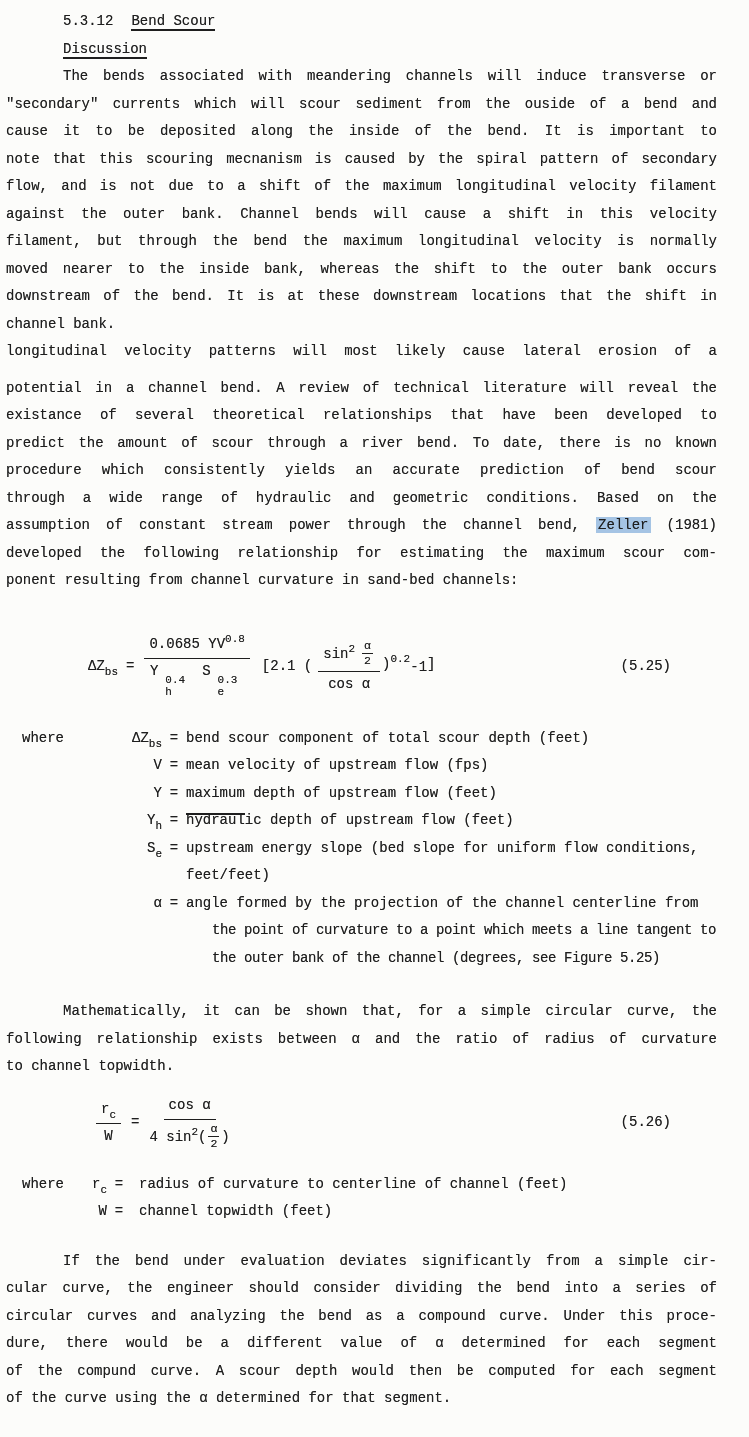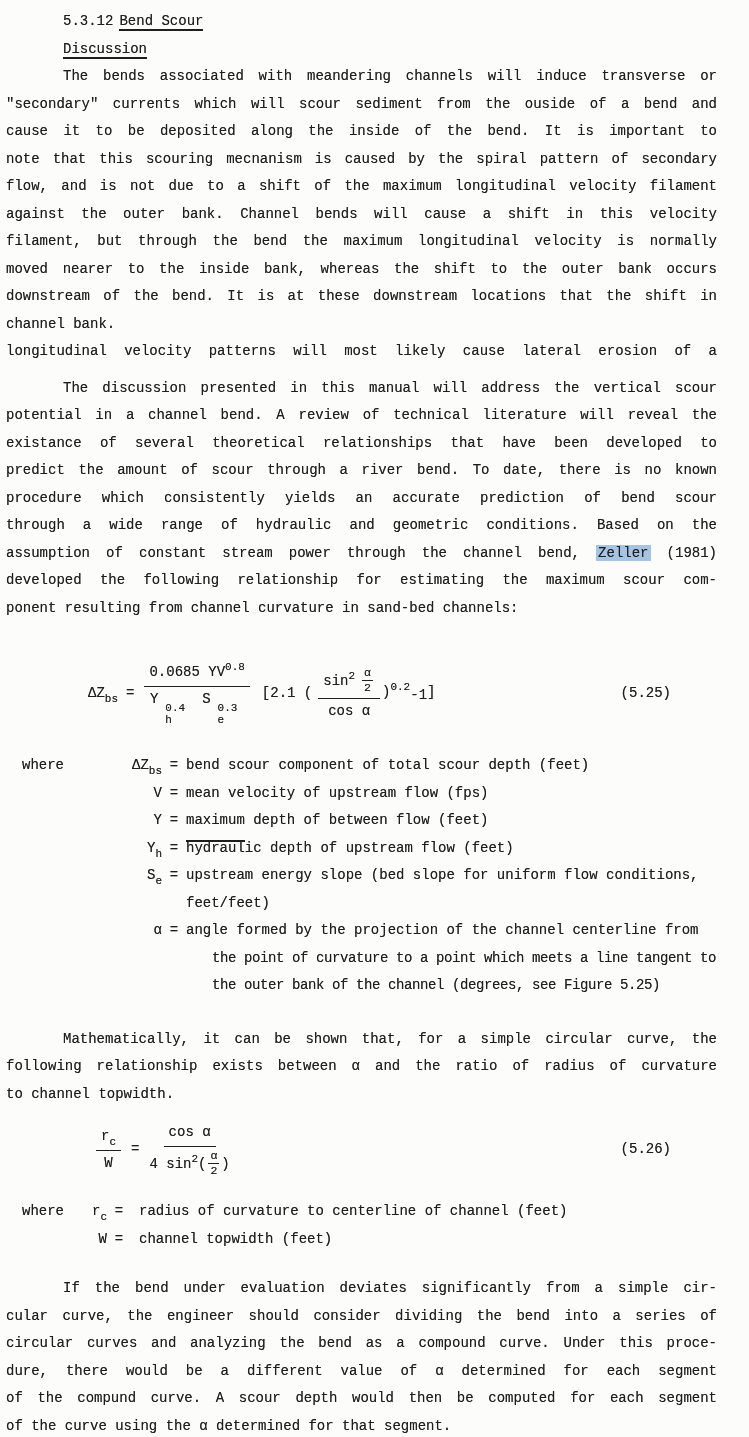--- a/index.html
+++ b/index.html
@@ -6,21 +6,21 @@
   .page{
     width:749px;height:1437px;box-sizing:border-box;position:relative;overflow:hidden;
     background:#fcfcfa;color:#1e1e1e;
     font-family:"Liberation Mono","DejaVu Sans Mono",monospace;
     font-size:14px;line-height:27.5px;
     padding:8px 32px 0 6px;
     text-shadow:0 0 0.45px rgba(30,30,30,0.6);
   }
   
   .heading-line{padding-left:57px;}
-  .h-num{margin-right:6px;}
+  .h-num{margin-right:18px;}
   .u-thick{border-bottom:2px solid currentColor;padding-bottom:0;}
   
   .line{text-align:justify;text-align-last:justify;}
   .line.indent{padding-left:57px;}
   .line.last{text-align-last:left;}
   .para{margin:0;}
   .para-2{margin-top:9px;}
   .para-3{margin-top:26px;}
   .para-4{margin-top:22px;}
   .u{border-bottom:2px solid currentColor;padding-bottom:12px;}
@@ -81,21 +81,20 @@
       <div class="line"><span>flow, and is not due to a shift of the maximum longitudinal velocity filament</span></div>
       <div class="line"><span>against the outer bank.  Channel bends will cause a shift in this velocity</span></div>
       <div class="line"><span>filament, but through the bend the maximum longitudinal velocity is normally</span></div>
       <div class="line"><span>moved nearer to the inside bank, whereas the shift to the outer bank occurs</span></div>
       <div class="line"><span>downstream of the bend.  It is at these downstream locations that the shift in</span></div>
       <div class="line last"><span>channel bank.</span></div>
       <div class="line"><span>longitudinal velocity patterns will most likely cause lateral erosion of a</span></div>
     </div>
 
   <div class="para para-2">
-      <div class="line indent"><span>The discussion presented in this manual will address the vertical scour</span></div>
       <div class="line"><span>potential in a channel bend.  A review of technical literature will reveal the</span></div>
       <div class="line"><span>existance of several theoretical relationships that have been developed to</span></div>
       <div class="line"><span>predict the amount of scour through a river bend.  To date, there is no known</span></div>
       <div class="line"><span>procedure which consistently yields an accurate prediction of bend scour</span></div>
       <div class="line"><span>through a wide range of hydraulic and geometric conditions.  Based on the</span></div>
       <div class="line"><span>assumption of constant stream power through the channel bend, </span><span class="hl">Zeller</span><span> (1981)</span></div>
       <div class="line"><span>developed the following relationship for estimating the maximum scour com-</span></div>
       <div class="line last"><span>ponent resulting from channel curvature in sand-bed channels:</span></div>
     </div>
 
@@ -138,21 +137,21 @@
       <div class="def-row">
         <span class="def-where"></span>
         <span class="def-sym">V</span>
         <span class="def-eq">=</span>
         <span class="def-text"><span>mean velocity of upstream flow (fps)</span></span>
       </div>
       <div class="def-row">
         <span class="def-where"></span>
         <span class="def-sym">Y</span>
         <span class="def-eq">=</span>
-        <span class="def-text"><span class="u">maximum</span><span> depth of between flow (feet)</span></span>
+        <span class="def-text"><span class="u">maximum</span><span> depth of upstream flow (feet)</span></span>
       </div>
       <div class="def-row">
         <span class="def-where"></span>
         <span class="def-sym">Y<sub>h</sub></span>
         <span class="def-eq">=</span>
         <span class="def-text"><span>hydraulic depth of upstream flow (feet)</span></span>
       </div>
       <div class="def-row">
         <span class="def-where"></span>
         <span class="def-sym">S<sub>e</sub></span>

